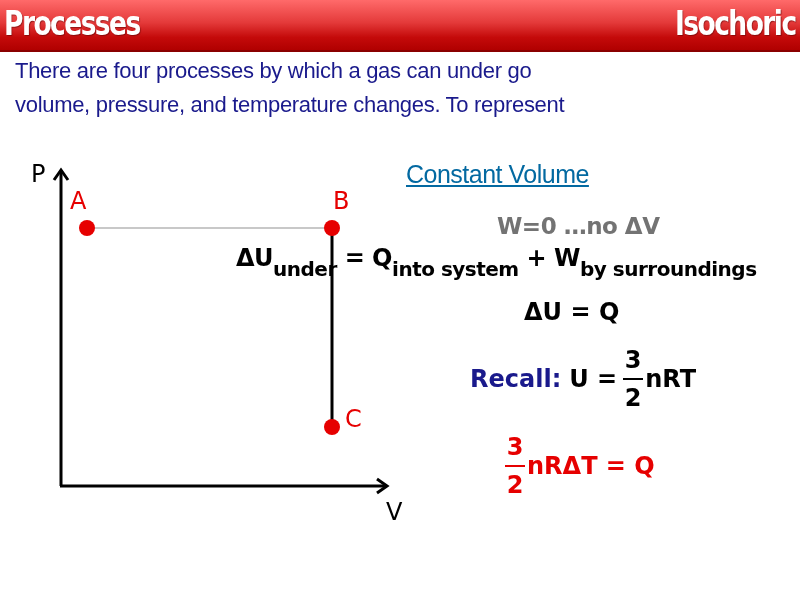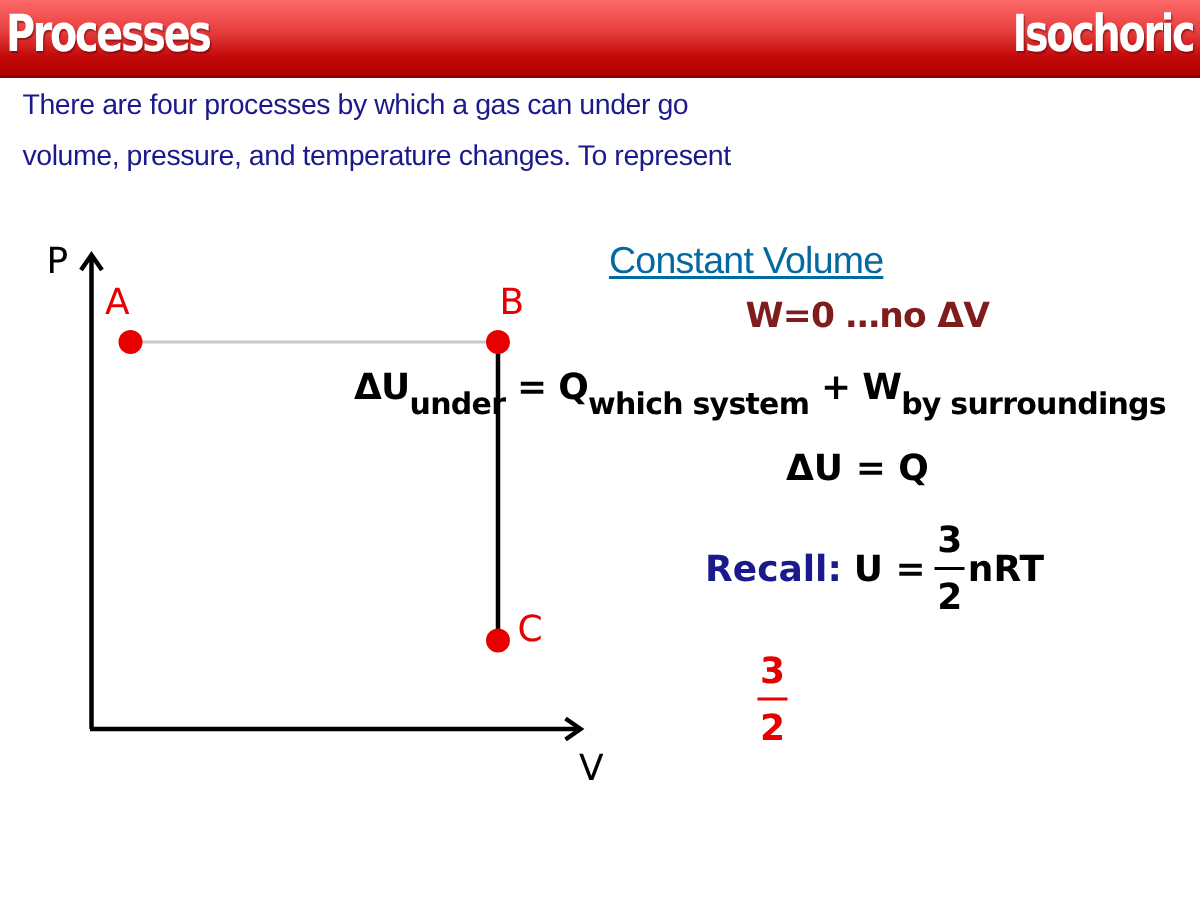--- a/index.html
+++ b/index.html
@@ -20,40 +20,40 @@
     font-size: 34px; letter-spacing: -2px;
     transform: scaleX(0.78); 
     text-shadow: 1px 1px 1px rgba(80,0,0,0.5);
   }
   .header-left { left: 4px; transform-origin: left center; }
   .header-right { right: 4px; transform-origin: right center; }
 
   .intro {
     position: absolute; left: 15px; top: 54px; width: 780px;
     font-family: "Liberation Sans", sans-serif;
-    font-size: 19px; line-height: 34px; color: #1a1a8c;
+    font-size: 22px; line-height: 34px; color: #1a1a8c;
     letter-spacing: -0.3px;
   }
 
   .diagram { position: absolute; left: 0; top: 0; width: 800px; height: 600px; }
 
   .lbl { position: absolute; font-family: "DejaVu Sans", sans-serif; }
   .axis-lbl { color: #000; font-size: 24px; }
   .pt-lbl { color: #e60000; font-size: 24px; }
 
   .constant-volume {
     position: absolute; left: 406px; top: 160px;
     font-family: "Liberation Sans", sans-serif;
     font-size: 25px; color: #0369a1; text-decoration: underline;
     letter-spacing: -0.5px;
   }
   .w-zero {
-    position: absolute; left: 497px; top: 198px;
+    position: absolute; left: 497px; top: 213px;
     font-family: "DejaVu Sans", sans-serif; font-weight: bold;
-    font-size: 23px; color: #7f1d1d; letter-spacing: -0.5px;
+    font-size: 23px; color: #737373; letter-spacing: -0.5px;
   }
   .eq {
     position: absolute; font-family: "DejaVu Sans", sans-serif; font-weight: bold;
     color: #000; white-space: nowrap;
   }
   .eq sub { font-size: 20px; vertical-align: -10px; }
   .first-law { left: 236px; top: 244px; font-size: 24px; letter-spacing: -0.5px; }
   .du-q { left: 524px; top: 298px; font-size: 24px; }
 
   .recall-row {
@@ -104,21 +104,21 @@
 <div class="lbl axis-lbl" style="left:31px; top:160px;">P</div>
 <div class="lbl axis-lbl" style="left:386px; top:498px;">V</div>
 <div class="lbl pt-lbl" style="left:70px; top:187px;">A</div>
 <div class="lbl pt-lbl" style="left:333px; top:187px;">B</div>
 <div class="lbl pt-lbl" style="left:345px; top:405px;">C</div>
 
 <div class="constant-volume">Constant Volume</div>
 <div class="w-zero">W=0 …no ΔV</div>
 
 <div class="eq first-law">
-  <span>ΔU</span><sub>under</sub><span> = Q</span><sub>which system</sub><span> + W</span><sub>by surroundings</sub>
+  <span>ΔU</span><sub>under</sub><span> = Q</span><sub>into system</sub><span> + W</span><sub>by surroundings</sub>
 </div>
 
 <div class="eq du-q">ΔU = Q</div>
 
 <div class="recall-row">
   <span class="recall-word">Recall:</span>
   <span class="recall-eq">U =</span>
   <span class="frac recall-frac">
     <span class="num">3</span>
     <span class="bar"></span>
@@ -126,13 +126,14 @@
   </span>
   <span class="recall-rest">nRT</span>
 </div>
 
 <div class="red-row">
   <span class="frac">
     <span class="num">3</span>
     <span class="bar"></span>
     <span class="den">2</span>
   </span>
+  <span>nRΔT = Q</span>
 </div>
 
 </body></html>

